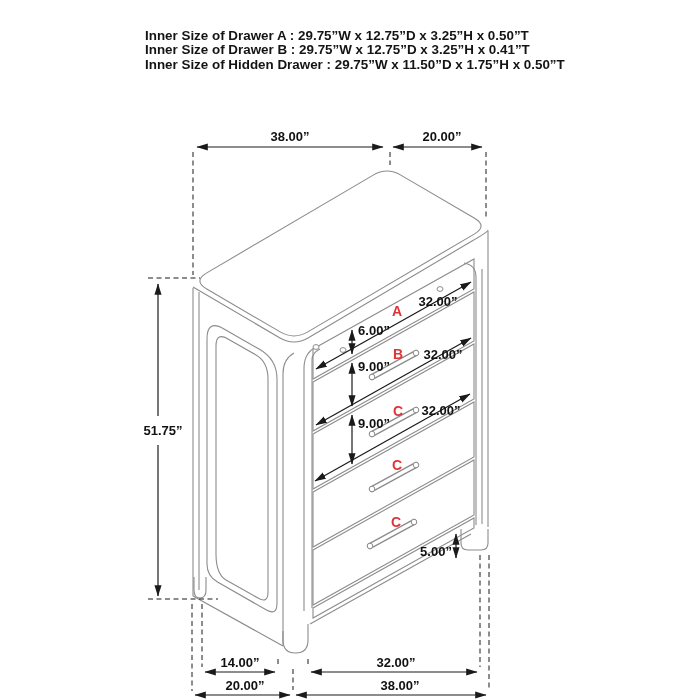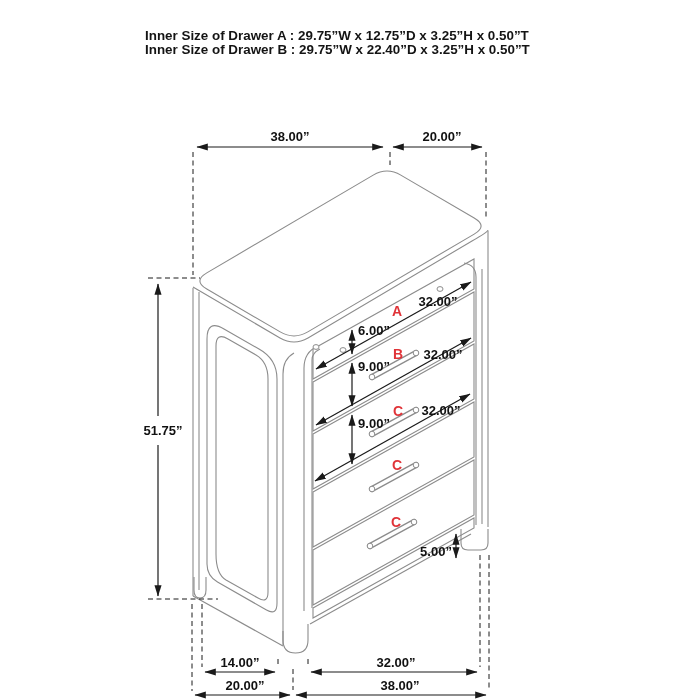--- a/index.html
+++ b/index.html
@@ -23,21 +23,22 @@
   .dim-label{font-family:"Liberation Sans",sans-serif;font-size:13px;font-weight:bold;fill:#111;text-anchor:middle;}
   .drawer-label{font-family:"Liberation Sans",sans-serif;font-size:14px;font-weight:bold;fill:#e03338;text-anchor:middle;}
 </style>
 </head>
 <body>
 
 <div id="canvas">
 
   <div id="title-block">
     <div>Inner Size of Drawer A : 29.75”W x 12.75”D x 3.25”H x 0.50”T</div>
-    <div>Inner Size of Drawer B : 29.75”W x 22.40”D x 3.25”H x 0.50”T</div>
+    <div>Inner Size of Drawer B : 29.75”W x 12.75”D x 3.25”H x 0.41”T</div>
+    <div>Inner Size of Hidden Drawer : 29.75”W x 11.50”D x 1.75”H x 0.50”T</div>
   </div>
 
   <svg width="700" height="700" viewBox="0 0 700 700">
     <defs>
       <marker id="arr" viewBox="0 0 10 7" refX="9.5" refY="3.5" markerWidth="9.5" markerHeight="7" orient="auto-start-reverse">
         <path d="M0,0.4 L10,3.5 L0,6.6 Z" fill="#1a1a1a"></path>
       </marker>
     </defs>
 
     <g>

